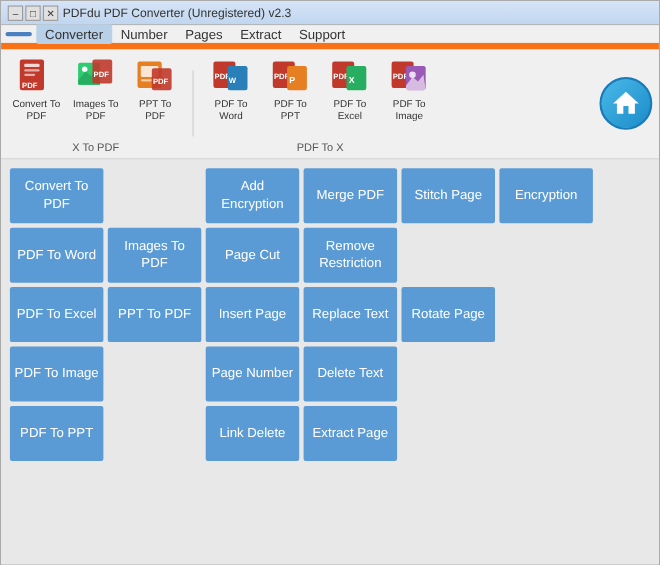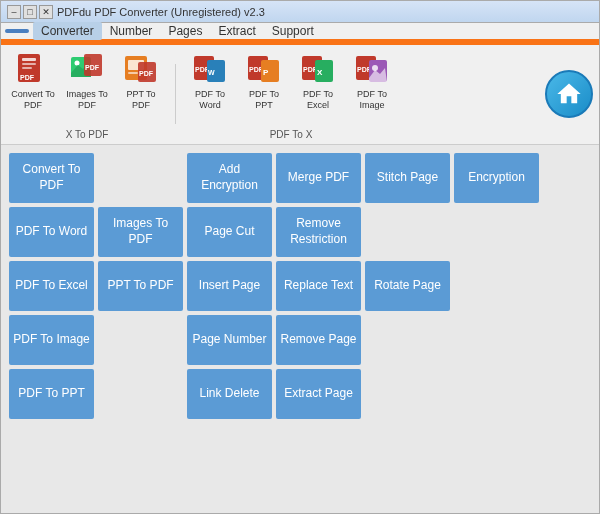--- a/index.html
+++ b/index.html
@@ -340,21 +340,21 @@
         <div class="grid-cell">Insert Page</div>
         <div class="grid-cell">Replace Text</div>
         <div class="grid-cell">Rotate Page</div>
         <div class="grid-cell empty"></div>
       </div>
 
       <div class="grid-row">
         <div class="grid-cell">PDF To Image</div>
         <div class="grid-cell empty"></div>
         <div class="grid-cell">Page Number</div>
-        <div class="grid-cell">Remove Page</div>
+        <div class="grid-cell">Delete Text</div>
         <div class="grid-cell empty"></div>
         <div class="grid-cell empty"></div>
       </div>
 
       <div class="grid-row">
         <div class="grid-cell">PDF To PPT</div>
         <div class="grid-cell empty"></div>
         <div class="grid-cell">Link Delete</div>
         <div class="grid-cell">Extract Page</div>
         <div class="grid-cell empty"></div>

